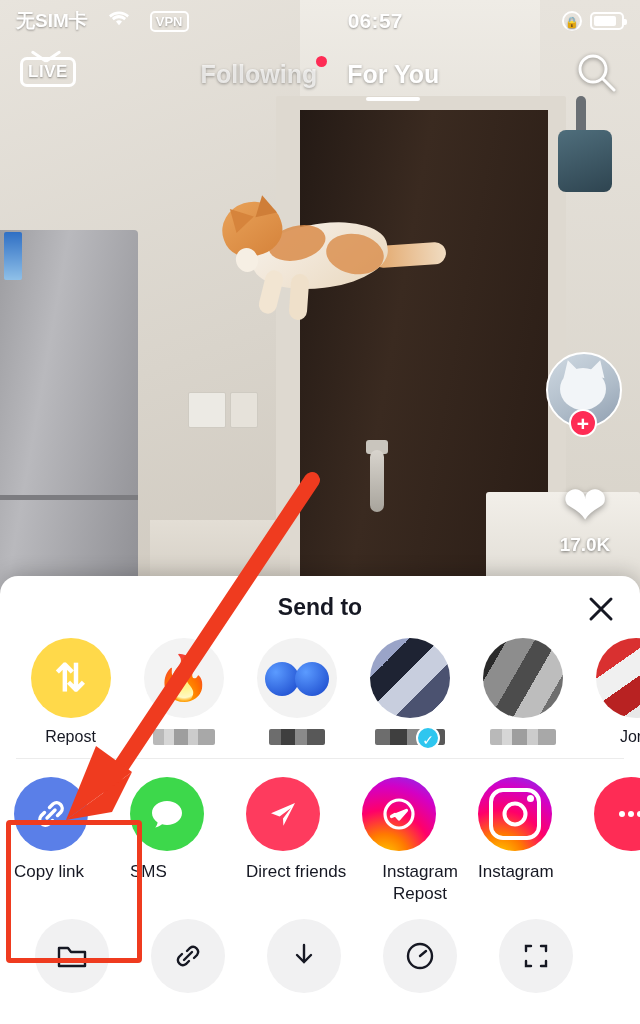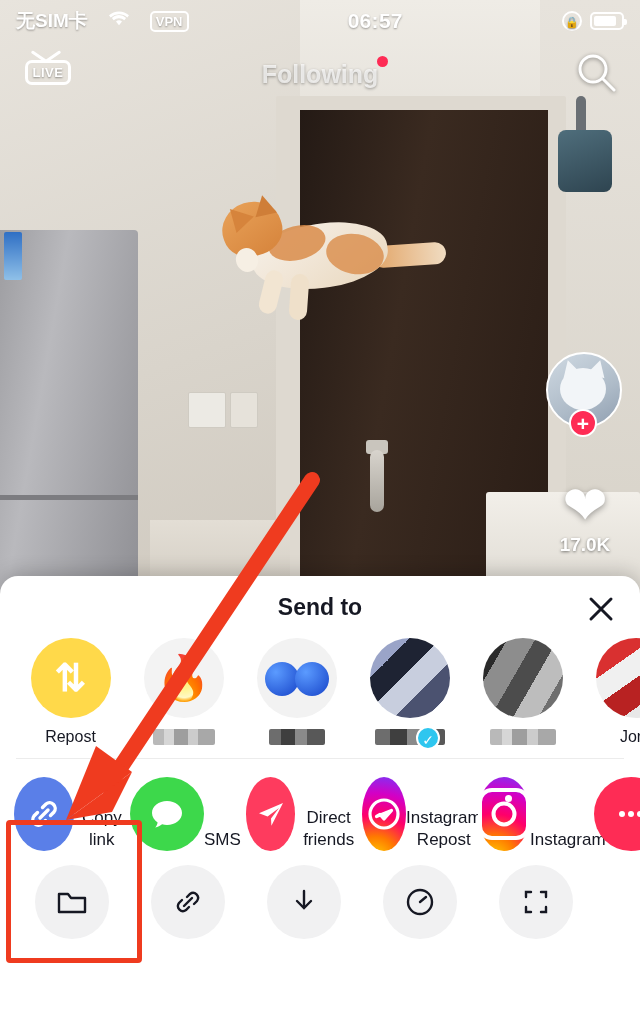--- a/index.html
+++ b/index.html
@@ -225,21 +225,21 @@
     display: flex; align-items: center; justify-content: center;
     color: #fff;
   }
   .live-btn {
     position: absolute; left: 22px; top: 48px;
     width: 52px; height: 48px;
     display: flex; flex-direction: column; align-items: center; justify-content: center;
   }
   .live-box {
     border: 3px solid #fff; border-radius: 7px;
-    font-size: 13px; font-weight: bold; color: #fff;
+    font-size: 17px; font-weight: bold; color: #fff;
     padding: 2px 5px; letter-spacing: .5px;
     text-shadow: 0 1px 2px rgba(0,0,0,.4);
   }
   .live-antenna {
     position: absolute; top: 2px; left: 10px; width: 30px; height: 12px;
   }
   .live-antenna span {
     position: absolute; width: 18px; height: 3px; background: #fff; border-radius: 2px;
   }
   .live-antenna span:first-child { transform: rotate(34deg); left: -2px; top: 5px; }
@@ -387,21 +387,21 @@
 
   .divider {
     height: 1px; background: #ececec; margin: 12px 16px 0 16px;
   }
 
   .row-apps {
     display: flex; padding: 18px 14px 0 14px;
   }
   .app {
     width: 116px; flex: 0 0 auto;
-    display: flex; flex-direction: row; align-items: flex-end;
+    display: flex; flex-direction: column; align-items: flex-start;
   }
   .app .icon {
     width: 74px; height: 74px; border-radius: 50%;
     display: flex; align-items: center; justify-content: center;
     position: relative;
   }
   .app .name {
     margin-top: 10px; font-size: 17px; color: #161823; text-align: center; line-height: 22px;
   }
   .ic-copylink { background: #5a7fe8; }
@@ -518,20 +518,23 @@
       </div>
     <div class="live-box">LIVE</div>
   </div>
 
   <div class="top-nav">
     <div class="nav-tabs">
       <div class="nav-tab">
         <span>Following</span>
         <span class="nav-dot"></span>
       </div>
+      <div class="nav-tab active">
+        <span>For You</span>
+      </div>
     </div>
   </div>
 
   <div class="search-btn">
     <svg width="44" height="44" viewBox="0 0 44 44" fill="none" stroke="#fff" stroke-width="3">
       <circle cx="19" cy="19" r="13"></circle>
         <path d="M29 29 L40 40" stroke-linecap="round"></path>
     </svg>
   </div>
 

